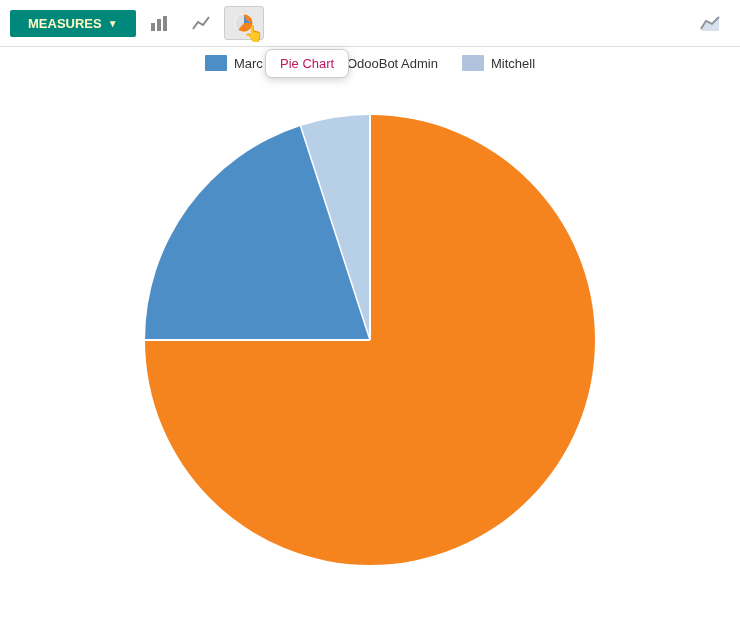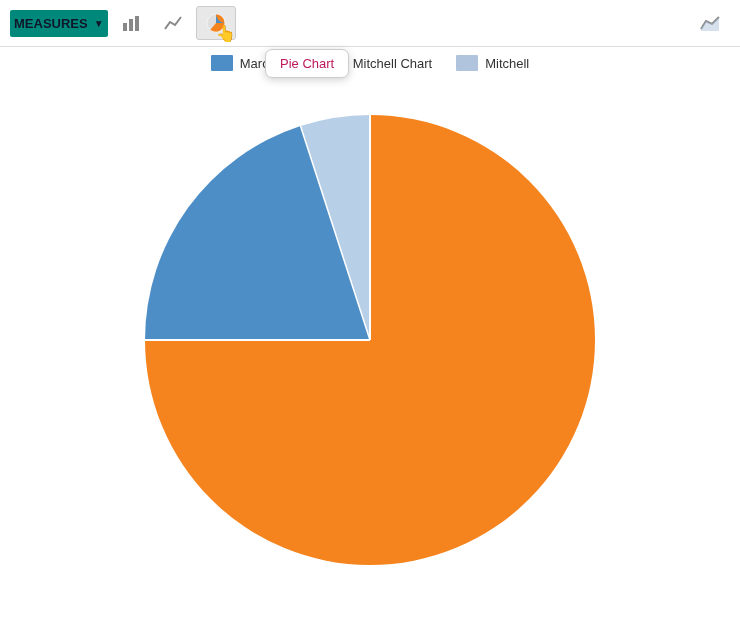--- a/index.html
+++ b/index.html
@@ -17,23 +17,23 @@
       display: flex;
       align-items: center;
       padding: 6px 10px;
       border-bottom: 1px solid #ddd;
       gap: 4px;
       position: relative;
     }
 
     .measures-btn {
       background: #00897b;
-      color: #0f172a;
+      color: #fef9c3;
       border: none;
-      padding: 6px 4px;
+      padding: 6px 18px;
       font-size: 13px;
       font-weight: bold;
       cursor: pointer;
       display: flex;
       align-items: center;
       gap: 6px;
       border-radius: 2px;
     }
     .measures-btn .chevron {
       font-size: 10px;
@@ -164,21 +164,21 @@
 
 <div class="legend">
 
   <div class="legend-item">
     <span class="legend-color" style="background:#4e8ec7;"></span>
     <span>Marc Dem</span>
   </div>
 
   <div class="legend-item">
     <span class="legend-color" style="background:#4e8ec7;"></span>
-    <span>Mitchell Chart</span>
+    <span>OdooBot Admin</span>
   </div>
 
   <div class="legend-item">
     <span class="legend-color" style="background:#b0c4de;"></span>
     <span>Mitchell</span>
   </div>
 </div>
 
 <div class="chart-area">
   <svg width="520" height="490" viewBox="0 0 520 490">

